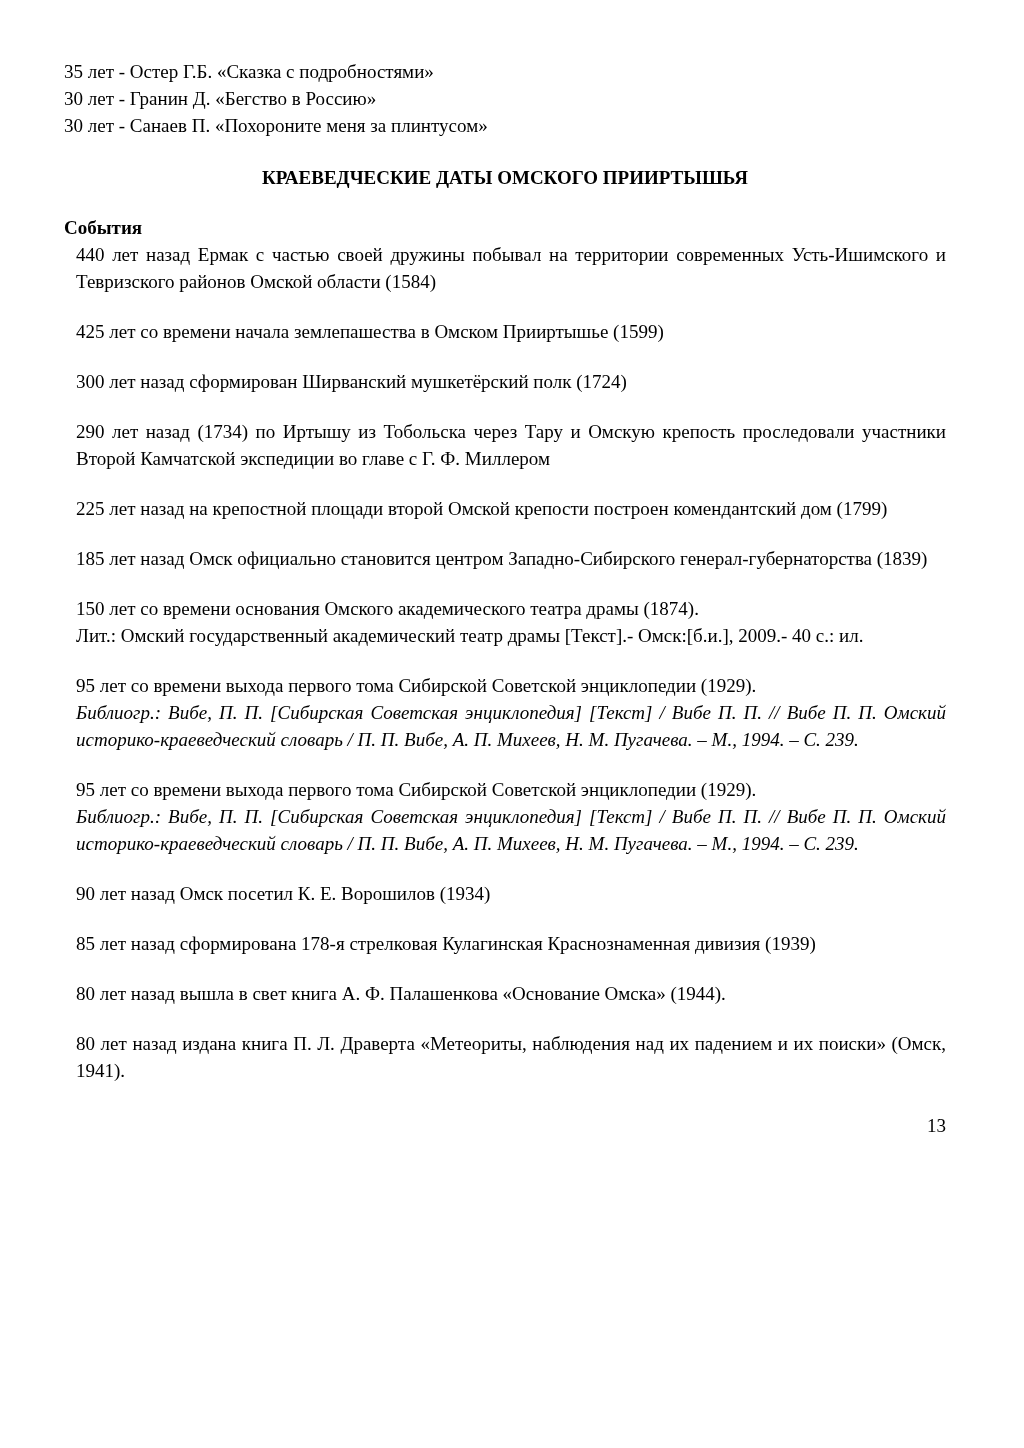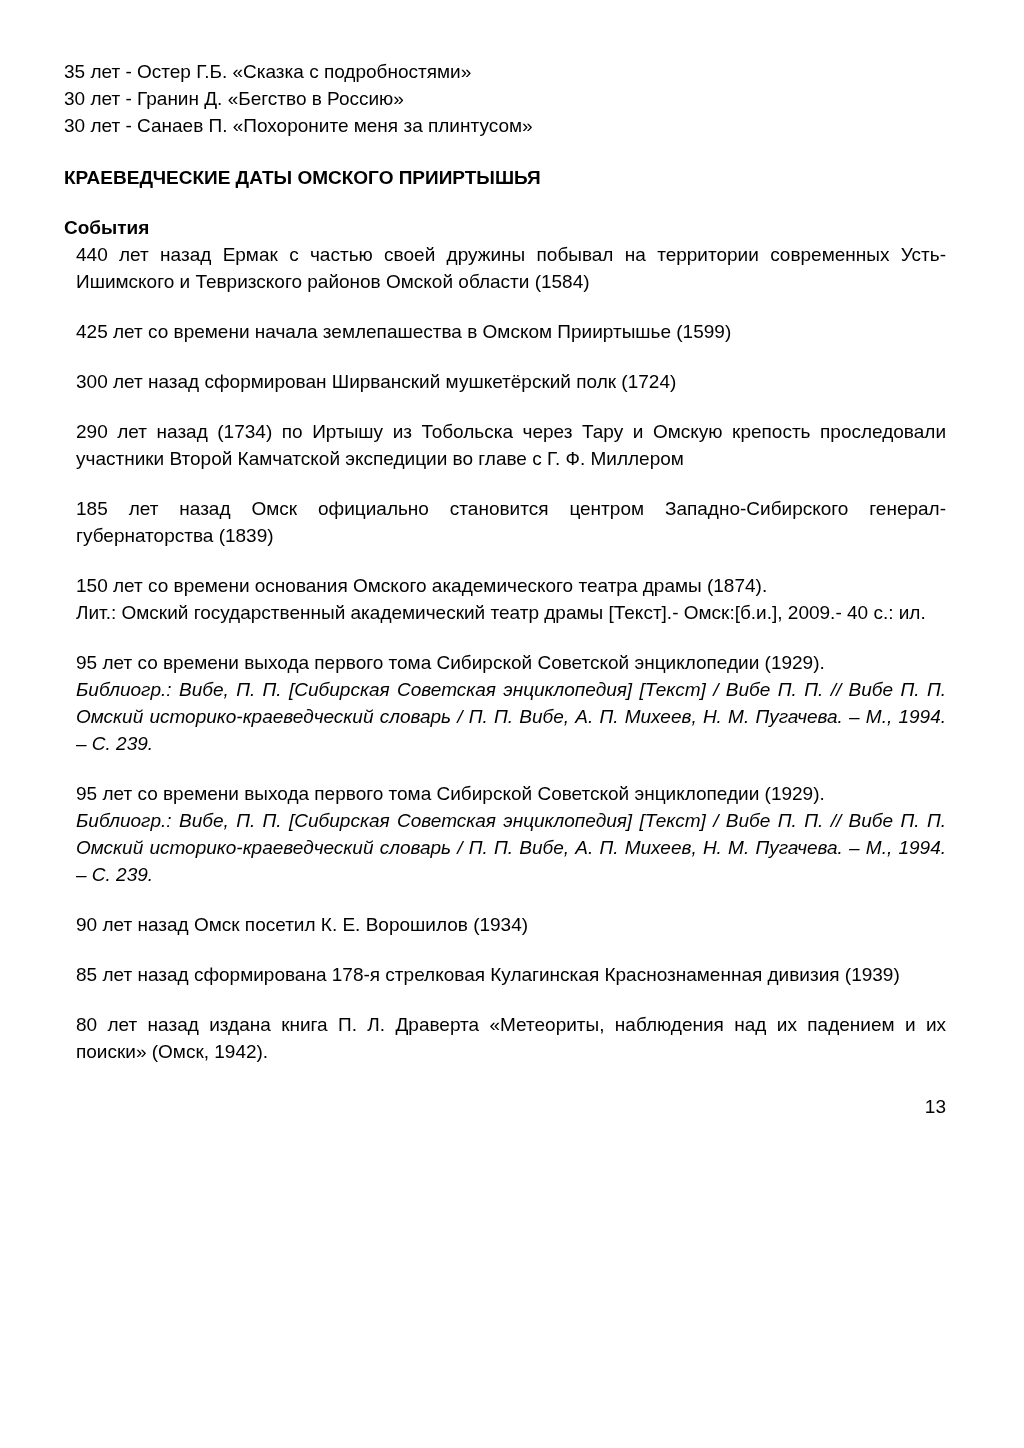--- a/index.html
+++ b/index.html
@@ -10,31 +10,32 @@
   body {
     width: 1024px;
     height: 1448px;
     overflow: hidden;
   }
   .page {
     box-sizing: border-box;
     width: 1010px;
     height: 1448px;
     padding: 58px 64px 0 64px;
-    font-family: Liberation Sans, sans-serif;
+    font-family: Liberation Serif, serif;
     font-size: 19px;
     line-height: 27px;
     color: #000000;
     background: #ffffff;
   }
   .book-line {
     text-align: left;
   }
   .doc-title {
     margin: 25px 0 23px 0;
+    text-align: center;
     font-weight: bold;
   }
   .subheading {
     font-weight: bold;
   }
   .para {
     margin: 0 0 23px 12px;
   }
   .para:last-of-type {
     margin-bottom: 0;
@@ -77,20 +78,23 @@
   </div>
 
   <div class="para">
     <div class="event-text">300 лет назад сформирован Ширванский мушкетёрский полк (1724)</div>
   </div>
 
   <div class="para">
     <div class="event-text">290 лет назад (1734) по Иртышу из Тобольска через Тару и Омскую крепость проследовали участники Второй Камчатской экспедиции во главе с Г. Ф. Миллером</div>
   </div>
 
+  <div class="para">
+    <div class="event-text">225 лет назад на крепостной площади второй Омской крепости построен комендантский дом (1799)</div>
+  </div>
 
 
   <div class="para">
     <div class="event-text">185 лет назад Омск официально становится центром Западно-Сибирского генерал-губернаторства (1839)</div>
   </div>
 
   <div class="para">
     <div class="event-text">150 лет со времени основания Омского академического театра драмы (1874).</div>
     <div class="event-ref">Лит.: Омский государственный академический театр драмы [Текст].- Омск:[б.и.], 2009.- 40 с.: ил.</div>
   </div>
@@ -108,21 +112,24 @@
 
   <div class="para">
     <div class="event-text">90 лет назад Омск посетил К. Е. Ворошилов (1934)</div>
   </div>
 
 
   <div class="para">
     <div class="event-text">85 лет назад сформирована 178-я стрелковая Кулагинская Краснознаменная дивизия (1939)</div>
   </div>
 
+  <div class="para">
+    <div class="event-text">80 лет назад вышла в свет книга А. Ф. Палашенкова «Основание Омска» (1944).</div>
+  </div>
 
   <div class="para">
-    <div class="event-text">80 лет назад издана книга П. Л. Драверта «Метеориты, наблюдения над их падением и их поиски» (Омск, 1942).</div>
+    <div class="event-text">80 лет назад издана книга П. Л. Драверта «Метеориты, наблюдения над их падением и их поиски» (Омск, 1941).</div>
   </div>
 
 
   <div class="page-number">13</div>
 
 </div>
 
 </body></html>

